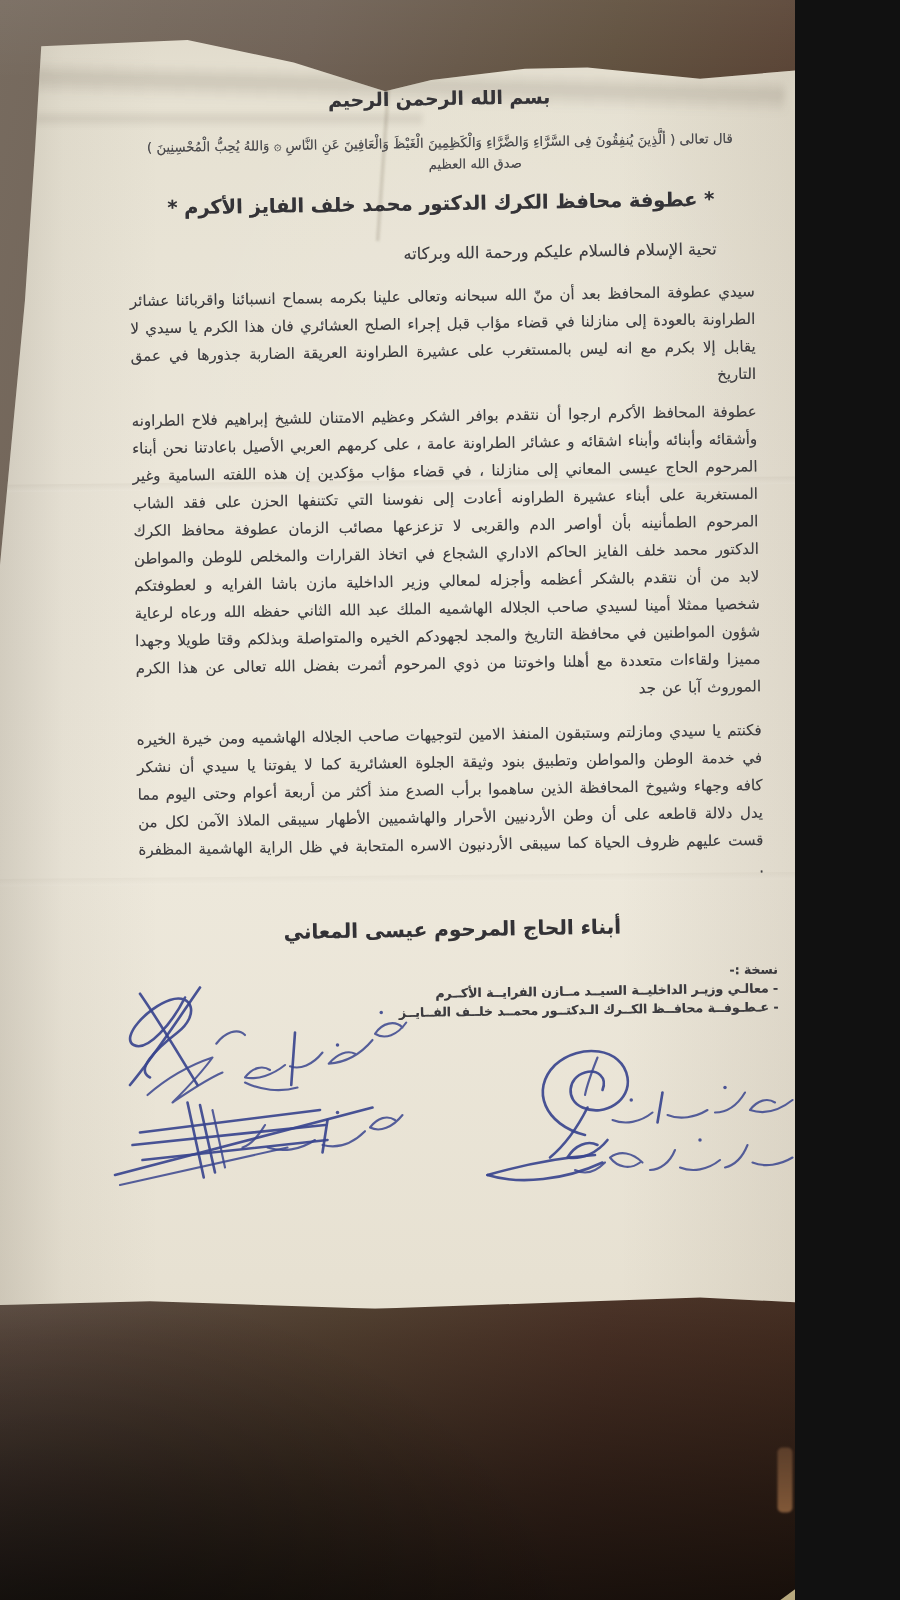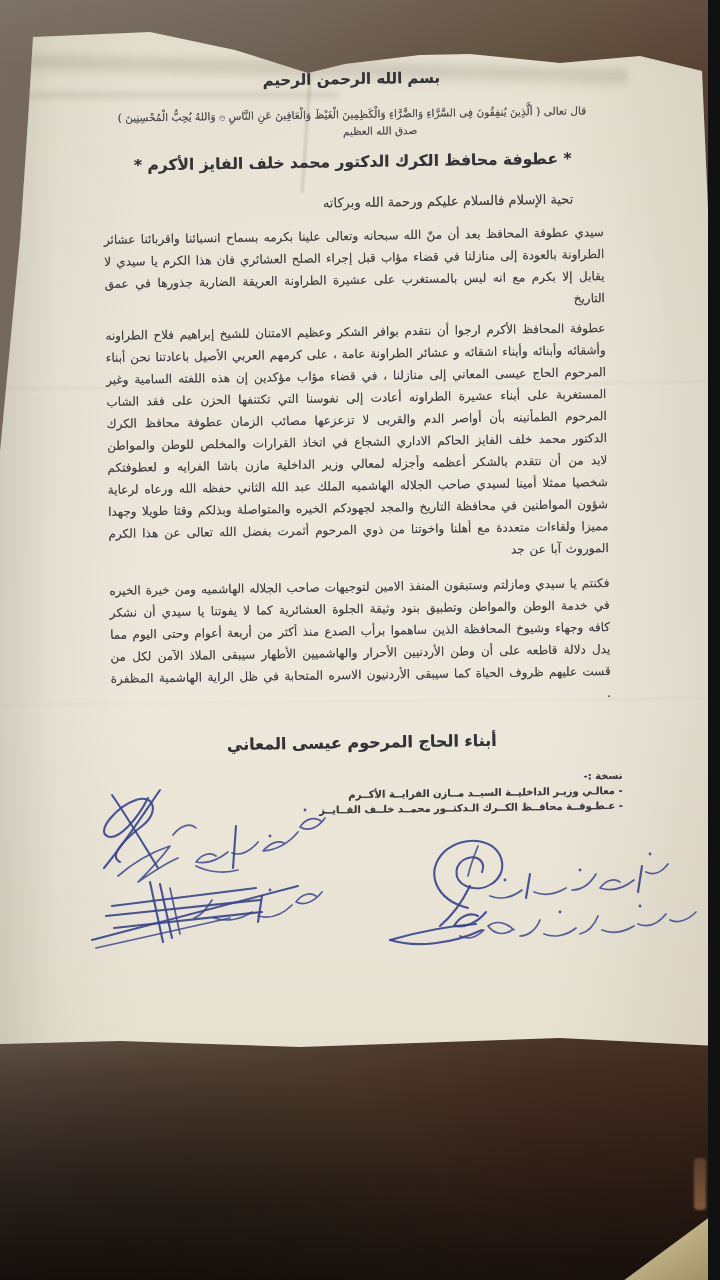--- a/index.html
+++ b/index.html
@@ -1,17 +1,17 @@
 <!DOCTYPE html>
 <html lang="ar"><head>
 <meta charset="utf-8">
 <style>
   html,body{margin:0;padding:0;background:#111;}
   .photo{
-    position:relative;width:708px;height:1280px;overflow:hidden;
+    position:relative;width:636px;height:1280px;overflow:hidden;
     font-family:"DejaVu Sans",sans-serif;
     background:
       radial-gradient(120% 50% at 10% 108%, rgba(0,0,0,.5), rgba(0,0,0,0) 55%),
       linear-gradient(180deg, rgba(255,255,255,.05) 0%, rgba(0,0,0,0) 5%,
         rgba(0,0,0,0) 77%, rgba(30,10,4,.35) 84%, rgba(15,6,3,.62) 93%, rgba(8,4,2,.78) 100%),
       linear-gradient(102deg, #776b5f 0%, #6f6155 28%, #61513f 55%, #573f32 78%, #4e382a 100%);
   }
   
   .floor{
     position:absolute;left:616px;top:1198px;width:104px;height:82px;

